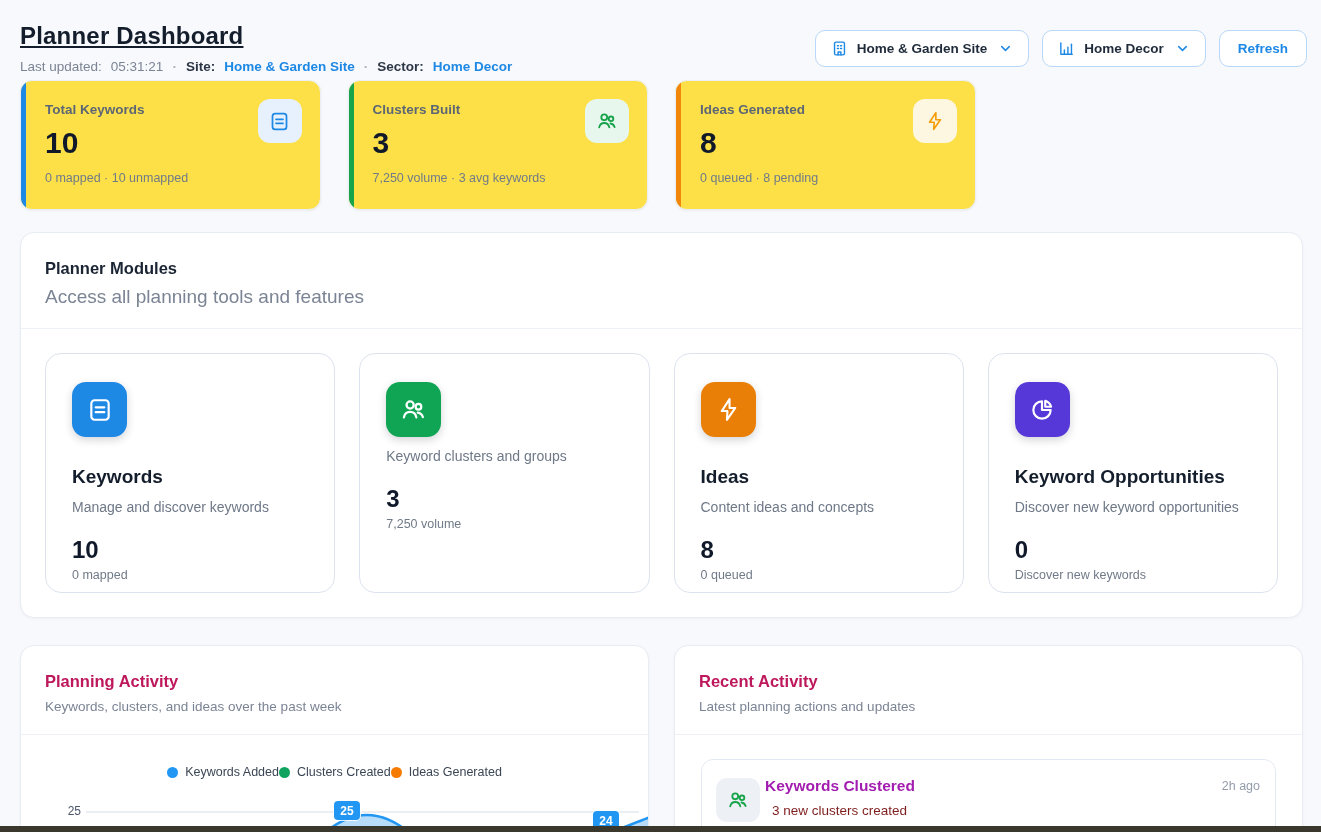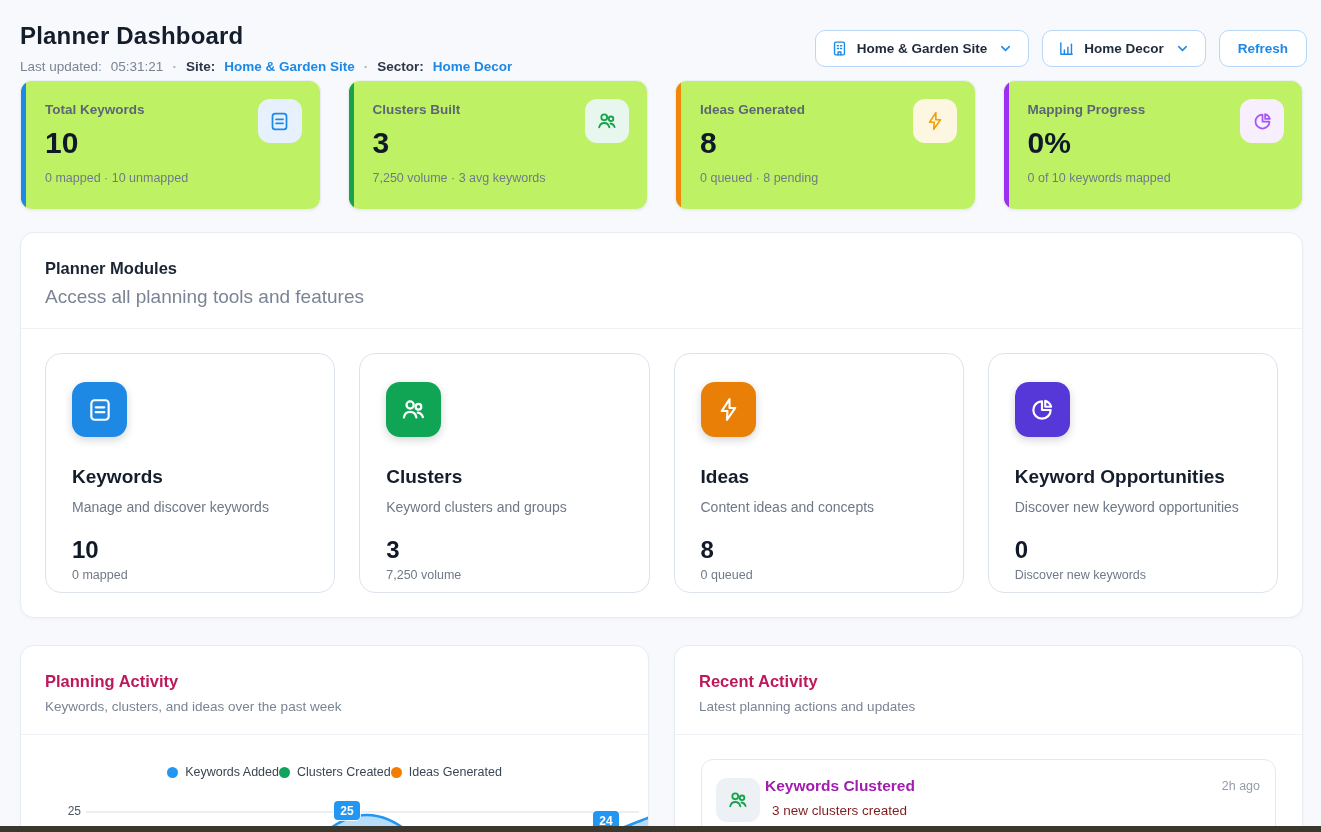--- a/index.html
+++ b/index.html
@@ -4,40 +4,40 @@
 <style>
   * { margin:0; padding:0; box-sizing:border-box; }
   html,body { width:1321px; height:832px; overflow:hidden; }
   body {
     font-family:"Liberation Sans","DejaVu Sans",sans-serif;
     background:#f7f9fc; color:#18212f; position:relative;
   }
   .page { position:absolute; inset:0; }
 
   
-  .page-title { position:absolute; left:20px; top:22px; font-size:24px; font-weight:800; color:#141d2b; letter-spacing:.2px; }
+  .page-title { position:absolute; left:20px; top:22px; font-size:24px; font-weight:800; color:#141d2b; letter-spacing:.2px;text-decoration:underline; }
   .meta-row { position:absolute; left:20px; top:59px; font-size:13.5px; color:#7b8494; display:flex; gap:9px; align-items:center; }
   .meta-row .lbl { color:#2c3646; font-weight:700; }
   .meta-row a.link { color:#1e88e5; font-weight:700; text-decoration:none; cursor:pointer; }
   .meta-dot { color:#aab2c0; font-weight:700; }
 
   .header-actions { position:absolute; top:30px; right:14px; display:flex; gap:13px; }
   .hbtn {
     height:37px; background:#ffffff; border:1.5px solid #b9d7f8; border-radius:10px;
     display:flex; align-items:center; gap:9px; padding:0 15px;
     font-size:13.5px; font-weight:700; color:#1f2a3a; cursor:pointer;
   }
   .hbtn .ic { color:#1e88e5; display:flex; }
   .hbtn .chev { color:#1e88e5; display:flex; margin-left:2px; }
   .hbtn.refresh { color:#1e88e5; font-weight:700; padding:0 18px; }
 
   
   .stats-row { position:absolute; left:20px; right:18px; top:80px; height:130px;
     display:grid; grid-template-columns:repeat(4,1fr); gap:27px; }
-  .stat-card { position:relative; background:#bef264; border:1px solid #ebeff5; border-radius:12px;
+  .stat-card { position:relative; background:#fde047; border:1px solid #ebeff5; border-radius:12px;
     box-shadow:0 1px 3px rgba(16,24,40,.05); padding:21px 18px 0 24px; overflow:hidden; }
   .stat-stripe { position:absolute; left:0; top:0; bottom:0; width:5px; border-radius:5px 0 0 5px; }
   .stat-label { font-size:13.5px; color:#5d6674; font-weight:600; }
   .stat-value { font-size:30px; font-weight:800; color:#10192a; margin-top:9px; }
   .stat-sub { font-size:12.5px; color:#707a88; margin-top:11px; }
   .stat-iconbox { position:absolute; top:18px; right:18px; width:44px; height:44px; border-radius:12px;
     display:flex; align-items:center; justify-content:center; }
 
   
   .panel { position:absolute; background:#fff; border:1px solid #e8ecf3; border-radius:14px;
@@ -188,34 +188,20 @@
       <div class="stat-sub">0 queued · 8 pending</div>
       <div class="stat-iconbox" style="background: rgb(253, 246, 224);">
         <span style="color: rgb(245, 158, 11);">
             <svg width="20" height="20" viewBox="0 0 24 24" fill="none" stroke="currentColor" stroke-width="2" stroke-linecap="round" stroke-linejoin="round">
               <path d="M13 2 5.5 13.5H11L10.5 22l8-11.5H13L13 2z"></path>
             </svg>
           </span>
       </div>
     </div>
 
-    <div class="stat-card">
-      <div class="stat-stripe" style="background: rgb(155, 48, 242);"></div>
-      <div class="stat-label">Mapping Progress</div>
-      <div class="stat-value">0%</div>
-      <div class="stat-sub">0 of 10 keywords mapped</div>
-      <div class="stat-iconbox" style="background: rgb(247, 239, 254);">
-        <span style="color: rgb(168, 85, 247);">
-            <svg width="21" height="21" viewBox="0 0 24 24" fill="none" stroke="currentColor" stroke-width="2" stroke-linecap="round" stroke-linejoin="round">
-              <path d="M12 4a8 8 0 1 0 8 8h-8V4z"></path>
-              <path d="M15 3.6A8 8 0 0 1 20.4 9H15V3.6z"></path>
-            </svg>
-          </span>
-      </div>
-    </div>
   </div>
 
   <div class="panel modules-panel">
     <div class="panel-head">
       <div class="panel-title">Planner Modules</div>
       <div class="panel-sub">Access all planning tools and features</div>
     </div>
     <div class="panel-divider"></div>
     <div class="modules-grid">
 
@@ -235,21 +221,20 @@
 
       <div class="module-card">
         <div class="module-iconbox" style="background: rgb(16, 165, 84);">
           <svg width="27" height="27" viewBox="0 0 24 24" fill="none" stroke="currentColor" stroke-width="2" stroke-linecap="round" stroke-linejoin="round">
               <circle cx="9" cy="8" r="3.2"></circle>
               <path d="M3.5 19c.6-3 2.8-4.8 5.5-4.8s4.9 1.8 5.5 4.8"></path>
               <circle cx="16.4" cy="9.6" r="2.5"></circle>
               <path d="M15.8 14.7c2.2.3 3.9 1.7 4.5 4"></path>
             </svg>
         </div>
-        <div class="module-title">Clusters</div>
         <div class="module-desc">Keyword clusters and groups</div>
         <div class="module-value">3</div>
         <div class="module-sub">7,250 volume</div>
       </div>
 
       <div class="module-card">
         <div class="module-iconbox" style="background: rgb(233, 127, 6);">
           <svg width="25" height="25" viewBox="0 0 24 24" fill="none" stroke="currentColor" stroke-width="2" stroke-linecap="round" stroke-linejoin="round">
               <path d="M13 2 5.5 13.5H11L10.5 22l8-11.5H13L13 2z"></path>
             </svg>

